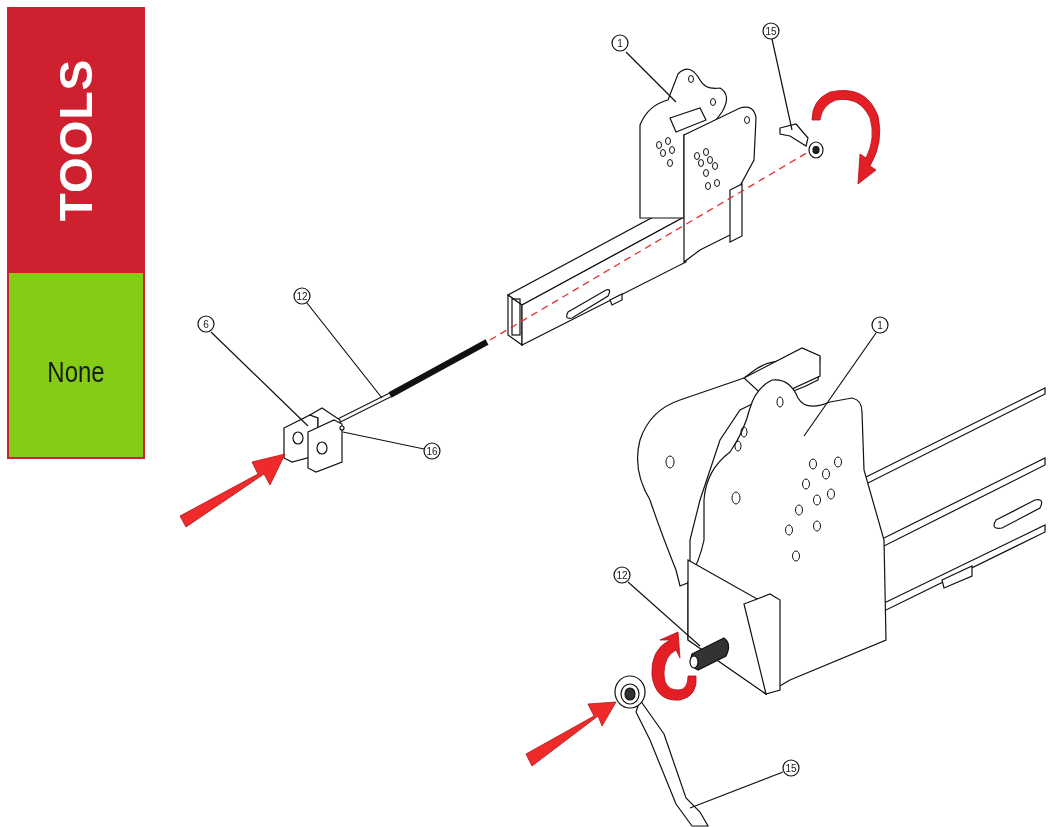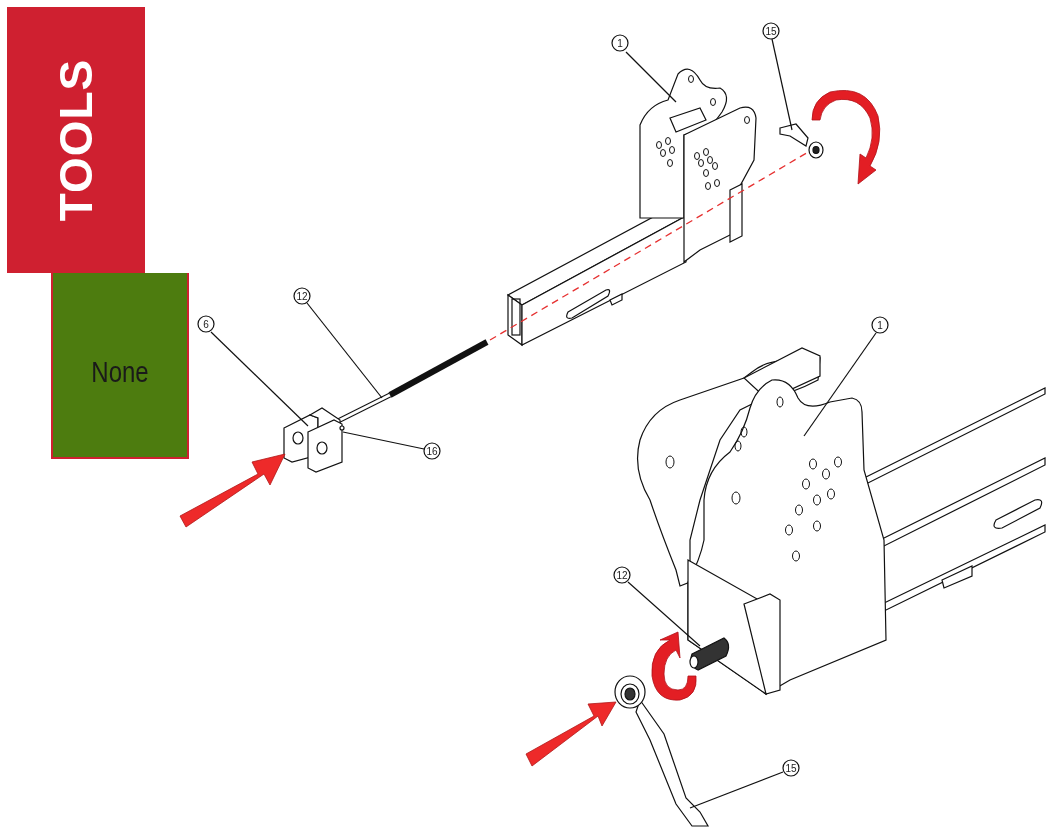--- a/index.html
+++ b/index.html
@@ -1,20 +1,20 @@
 <!DOCTYPE html>
 <html><head>
 <meta charset="utf-8">
 <style>
   html, body { margin: 0; padding: 0; background: #ffffff; }
   body { width: 1057px; height: 827px; position: relative; overflow: hidden; font-family: "Liberation Sans", sans-serif; }
   .tools-panel { position: absolute; left: 7px; top: 7px; width: 138px; }
   .tools-header { width: 138px; height: 266px; background: #cf2030; position: relative; }
   .tools-title { position: absolute; left: 50%; top: 50%; transform: translate(-50%, -50%) rotate(-90deg); color: #ffffff; font-family: "Liberation Sans Narrow", "Liberation Sans", sans-serif; font-weight: bold; font-size: 46px; letter-spacing: 1px; transform-origin: center; white-space: nowrap; }
-  .tools-body { width: 134px; height: 184px; border: 2px solid #cf2030; border-top: none; position: relative; background: #4d7c0f; margin-left: 44px; }
+  .tools-body { width: 134px; height: 184px; border: 2px solid #cf2030; border-top: none; position: relative; background: #84cc16; }
   .tools-value { position: absolute; left: 0; right: 0; top: 82px; text-align: center; font-size: 30px; color: #1a1a1a; transform: scaleX(0.8); }
   svg.diagram { position: absolute; left: 0; top: 0; }
   .callout-text { font-family: "Liberation Sans", sans-serif; font-size: 10px; fill: #222; }
 </style>
 </head>
 <body>
 
 <div class="tools-panel">
   <div class="tools-header">
     <div class="tools-title">TOOLS</div>

